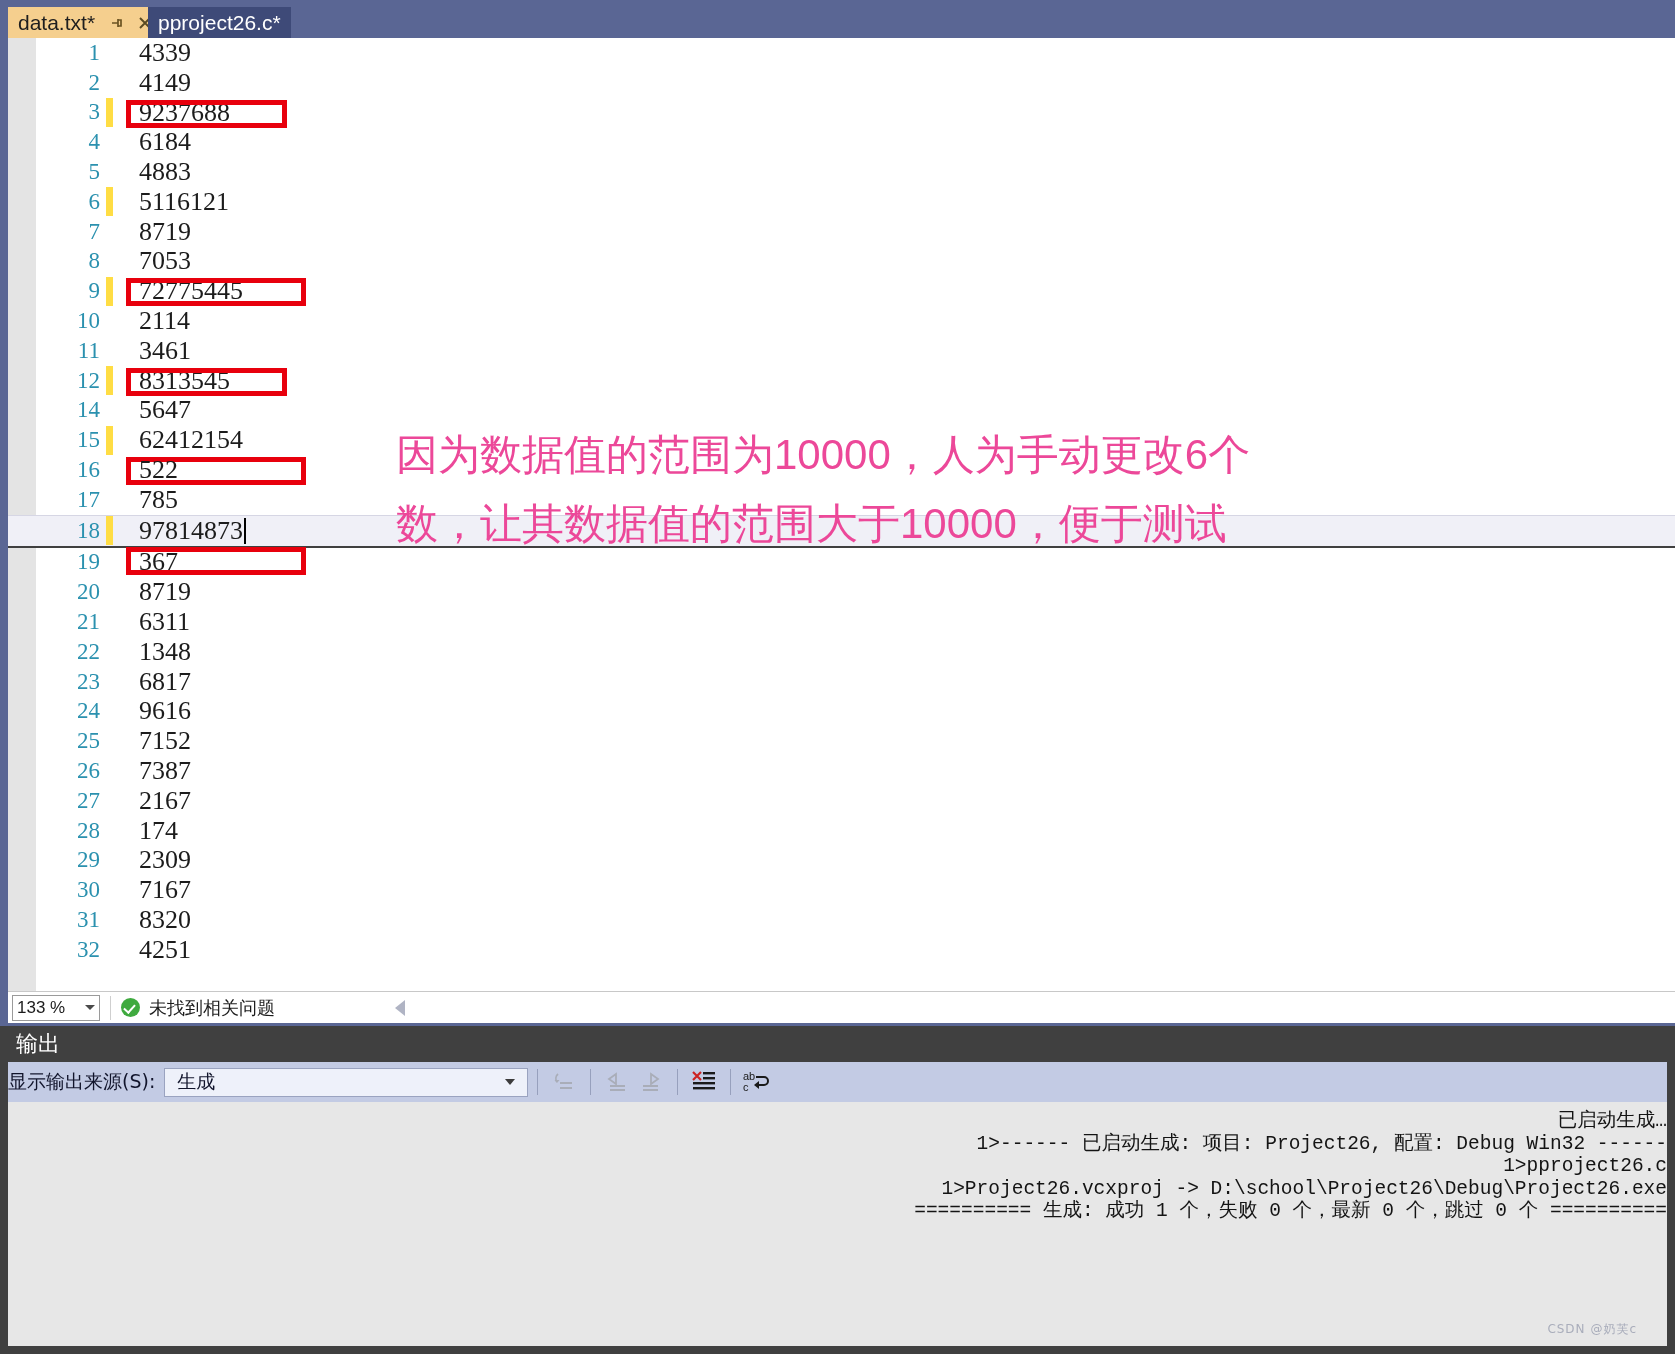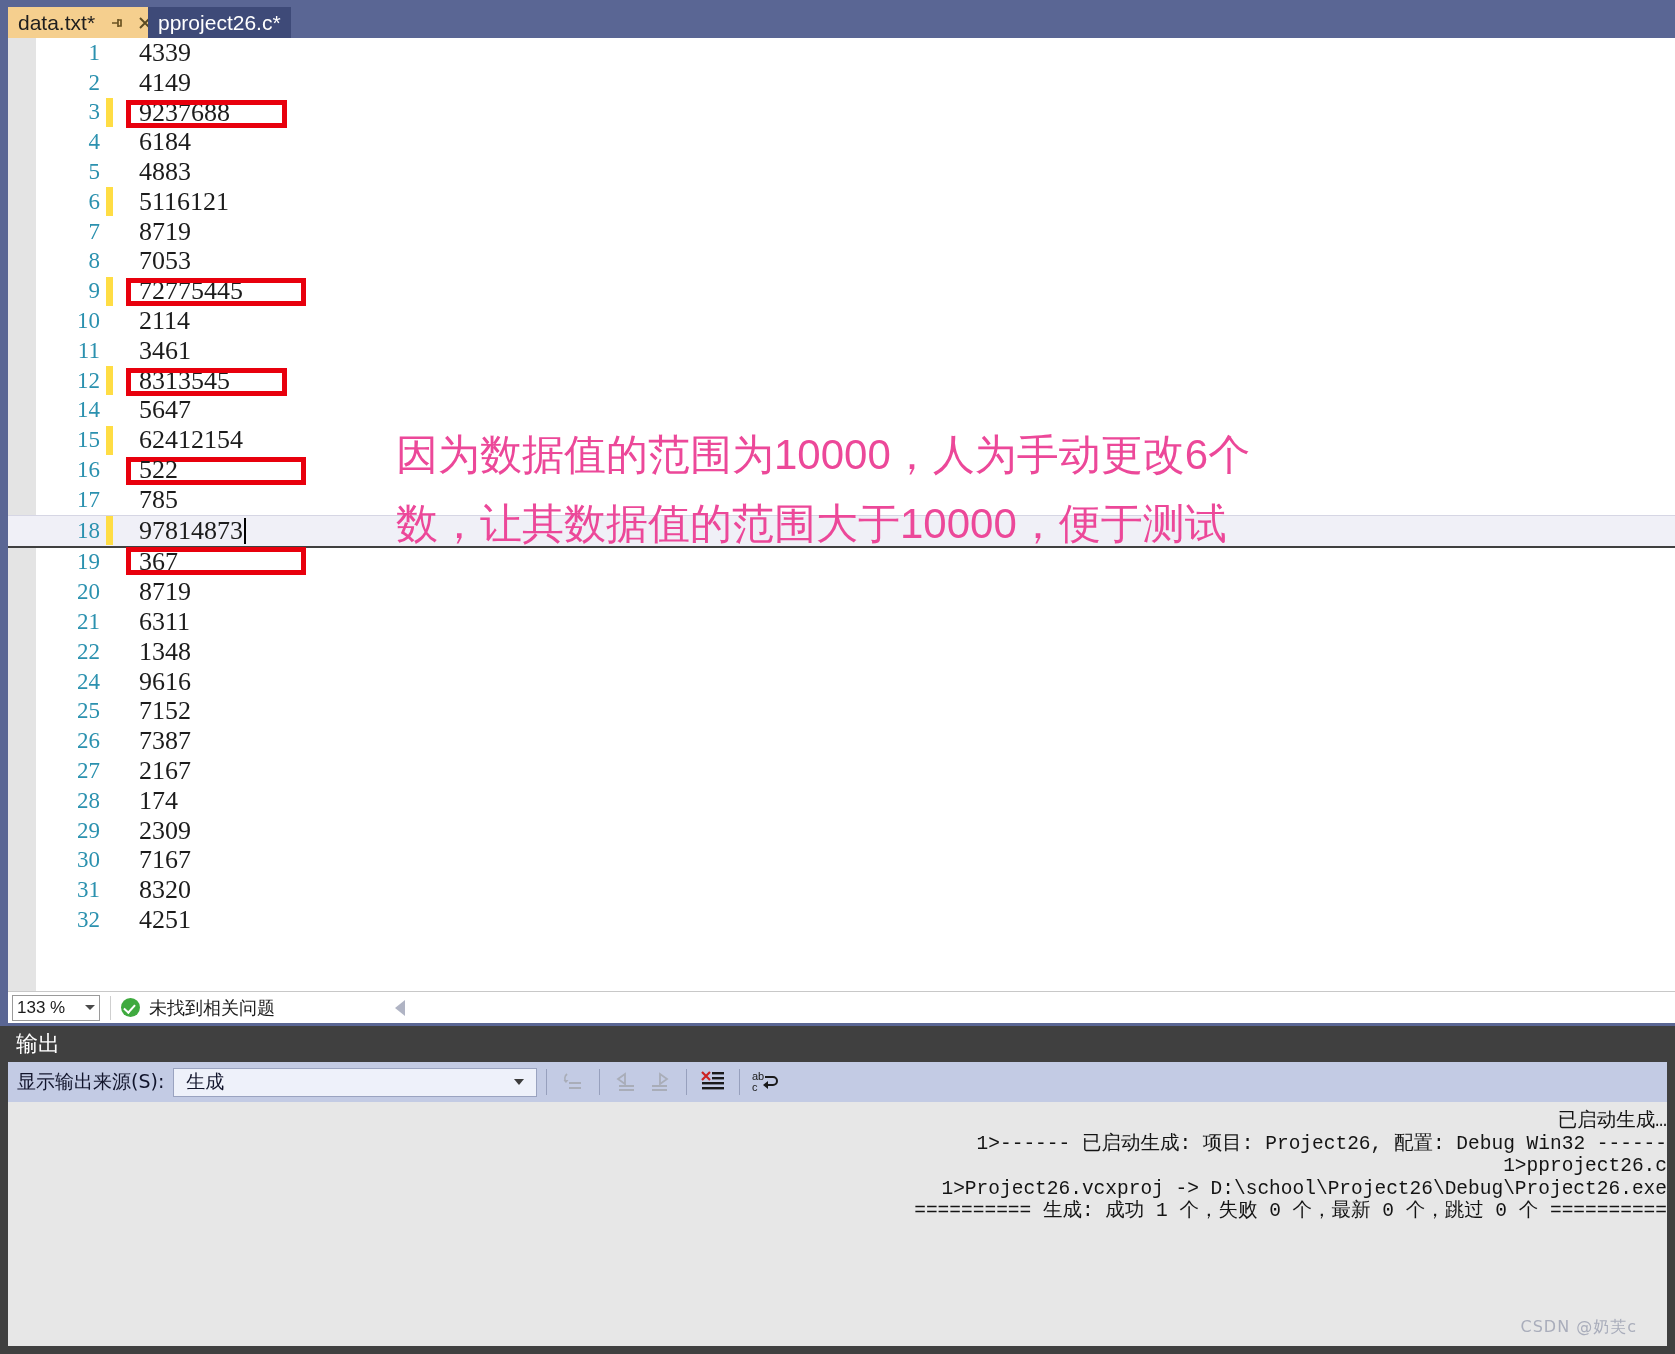--- a/index.html
+++ b/index.html
@@ -260,21 +260,20 @@
     left: 8px;
     top: 36px;
     width: 1659px;
     height: 40px;
     background: #c3cbe4;
     display: flex;
     align-items: center;
     box-sizing: border-box;
   }
   #output-source-label {
-    margin-left: 9px;
     font-size: 19px;
     color: #11142b;
     font-family: "DejaVu Sans", "Liberation Sans", sans-serif;
     white-space: nowrap;
   }
   #output-source-select {
     margin-left: 9px;
     width: 364px;
     height: 29px;
     background: #eef1fa;
@@ -321,21 +320,21 @@
     font-size: 19.5px;
     line-height: 22.5px;
     color: #141414;
     white-space: pre;
     overflow: hidden;
   }
   #watermark {
     position: absolute;
     right: 38px;
     bottom: 16px;
-    font-size: 16px;
+    font-size: 12px;
     color: #a9adbb;
     font-family: "DejaVu Sans", "Liberation Sans", sans-serif;
     letter-spacing: 1px;
   }
 </style>
 </head>
 <body>
 
 <div id="vs-window">
 
@@ -466,20 +465,25 @@
           <div class="ln-num">21</div>
           <div class="change-bar"></div>
           <div class="code-text">6311</div>
         </div>
         <div class="code-line">
           <div class="ln-num">22</div>
           <div class="change-bar"></div>
           <div class="code-text">1348</div>
         </div>
         <div class="code-line">
+          <div class="ln-num">23</div>
+          <div class="change-bar"></div>
+          <div class="code-text">6817</div>
+        </div>
+        <div class="code-line">
           <div class="ln-num">24</div>
           <div class="change-bar"></div>
           <div class="code-text">9616</div>
         </div>
         <div class="code-line">
           <div class="ln-num">25</div>
           <div class="change-bar"></div>
           <div class="code-text">7152</div>
         </div>
         <div class="code-line">

